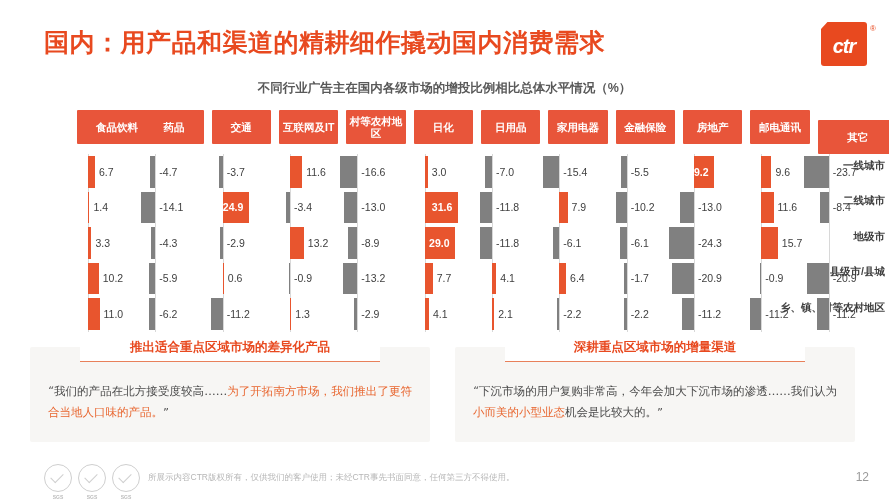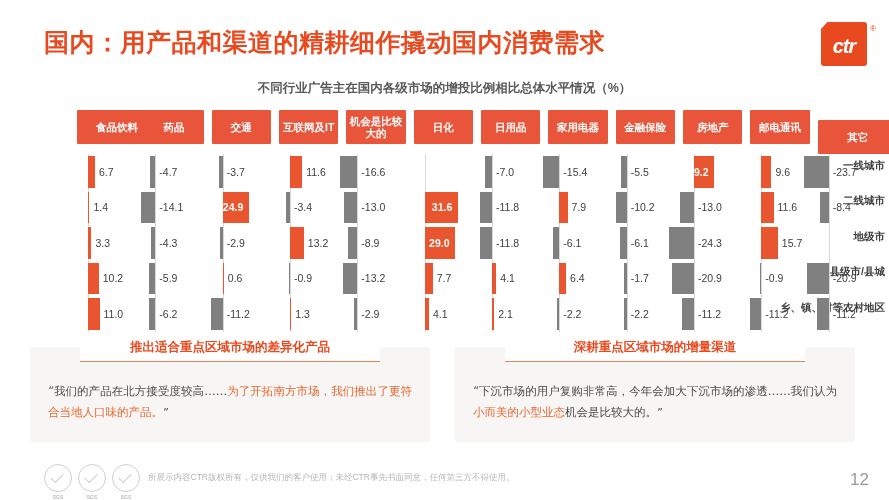--- a/index.html
+++ b/index.html
@@ -100,42 +100,42 @@
     position:absolute;left:0;right:0;bottom:-9px;text-align:center;
     font-size:5px;color:#bdbdbd;font-weight:bold;
   }
   #sgs1{left:44px;} #sgs2{left:78px;} #sgs3{left:112px;}
   #footer-note{
     position:absolute;left:148px;top:12px;
     font-size:8.5px;color:#b6b6b6;white-space:nowrap;
   }
   #page-number{
     position:absolute;right:20px;top:10px;
-    font-size:17px;color:#9a9a9a;
+    font-size:12px;color:#9a9a9a;
   }
 </style>
 </head>
 <body>
 
 <div id="slide-title">国内：用产品和渠道的精耕细作撬动国内消费需求</div>
 <div id="subtitle">不同行业广告主在国内各级市场的增投比例相比总体水平情况（%）</div>
 
 <div id="logo">
   <div class="mark"></div>
   <div class="wordmark">ctr</div>
   <div class="reg">®</div>
 </div>
 
 <div id="chart-table">
   <div class="rowlabel-col"></div>
 <div class="colhead" style="left: 77px; width: 80px;">食品饮料</div>
     <div class="colhead" style="left: 211.667px; width: 59.3333px;">交通</div>
     <div class="colhead" style="left: 144.333px; width: 59.3333px;">药品</div>
     <div class="colhead" style="left: 279px; width: 59.3333px;">互联网及IT</div>
-    <div class="colhead" style="left: 346.333px; width: 59.3333px;">机会是比较大的</div>
+    <div class="colhead" style="left: 346.333px; width: 59.3333px;">村等农村地区</div>
     <div class="colhead" style="left: 413.667px; width: 59.3333px;">日化</div>
     <div class="colhead" style="left: 481px; width: 59.3333px;">日用品</div>
     <div class="colhead" style="left: 548.333px; width: 59.3333px;">家用电器</div>
     <div class="colhead" style="left: 615.667px; width: 59.3333px;">金融保险</div>
     <div class="colhead" style="left: 683px; width: 59.3333px;">房地产</div>
     <div class="colhead" style="left: 750.333px; width: 59.3333px;">邮电通讯</div>
     <div class="colhead" style="left: 817.667px; width: 80px; margin-top: 10px;">其它</div>
     <div class="rowlabel" style="top: 48.75px;">一线城市</div>
     <div class="rowlabel" style="top: 84.25px;">二线城市</div>
     <div class="rowlabel" style="top: 119.75px;">地级市</div>
@@ -166,20 +166,24 @@
       <div class="val" style="left: 17px;">-3.7</div>
     </div>
     <div class="cell" style="left: 277px; top: 44px; width: 67.3333px; height: 35.5px;">
       <div class="bar pos" style="width: 12.18px; left: 13px;"></div>
       <div class="val" style="left: 29.18px;">11.6</div>
     </div>
     <div class="cell" style="left: 344.333px; top: 44px; width: 67.3333px; height: 35.5px;">
       <div class="bar neg" style="width: 17.43px; left: -4.43px;"></div>
       <div class="val" style="left: 17px;">-16.6</div>
     </div>
+    <div class="cell" style="left: 411.667px; top: 44px; width: 67.3333px; height: 35.5px;">
+      <div class="bar pos" style="width: 3.15px; left: 13px;"></div>
+      <div class="val" style="left: 20.15px;">3.0</div>
+    </div>
     <div class="cell" style="left: 479px; top: 44px; width: 67.3333px; height: 35.5px;">
       <div class="bar neg" style="width: 7.35px; left: 5.65px;"></div>
       <div class="val" style="left: 17px;">-7.0</div>
     </div>
     <div class="cell" style="left: 546.333px; top: 44px; width: 67.3333px; height: 35.5px;">
       <div class="bar neg" style="width: 16.17px; left: -3.17px;"></div>
       <div class="val" style="left: 17px;">-15.4</div>
     </div>
     <div class="cell" style="left: 613.667px; top: 44px; width: 67.3333px; height: 35.5px;">
       <div class="bar neg" style="width: 5.775px; left: 7.225px;"></div>

